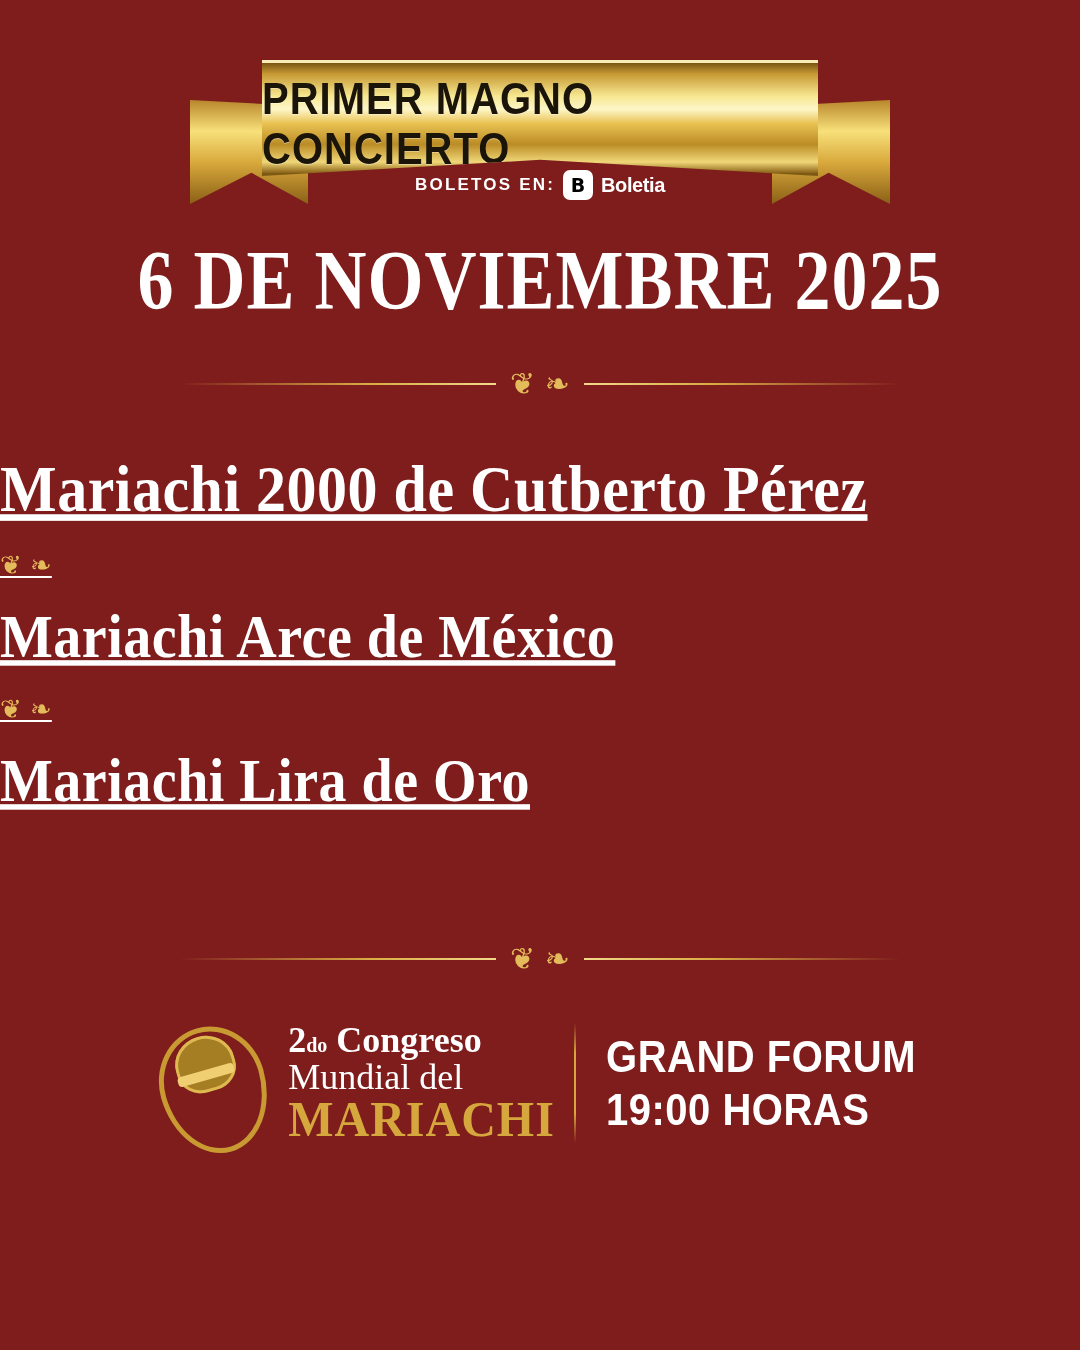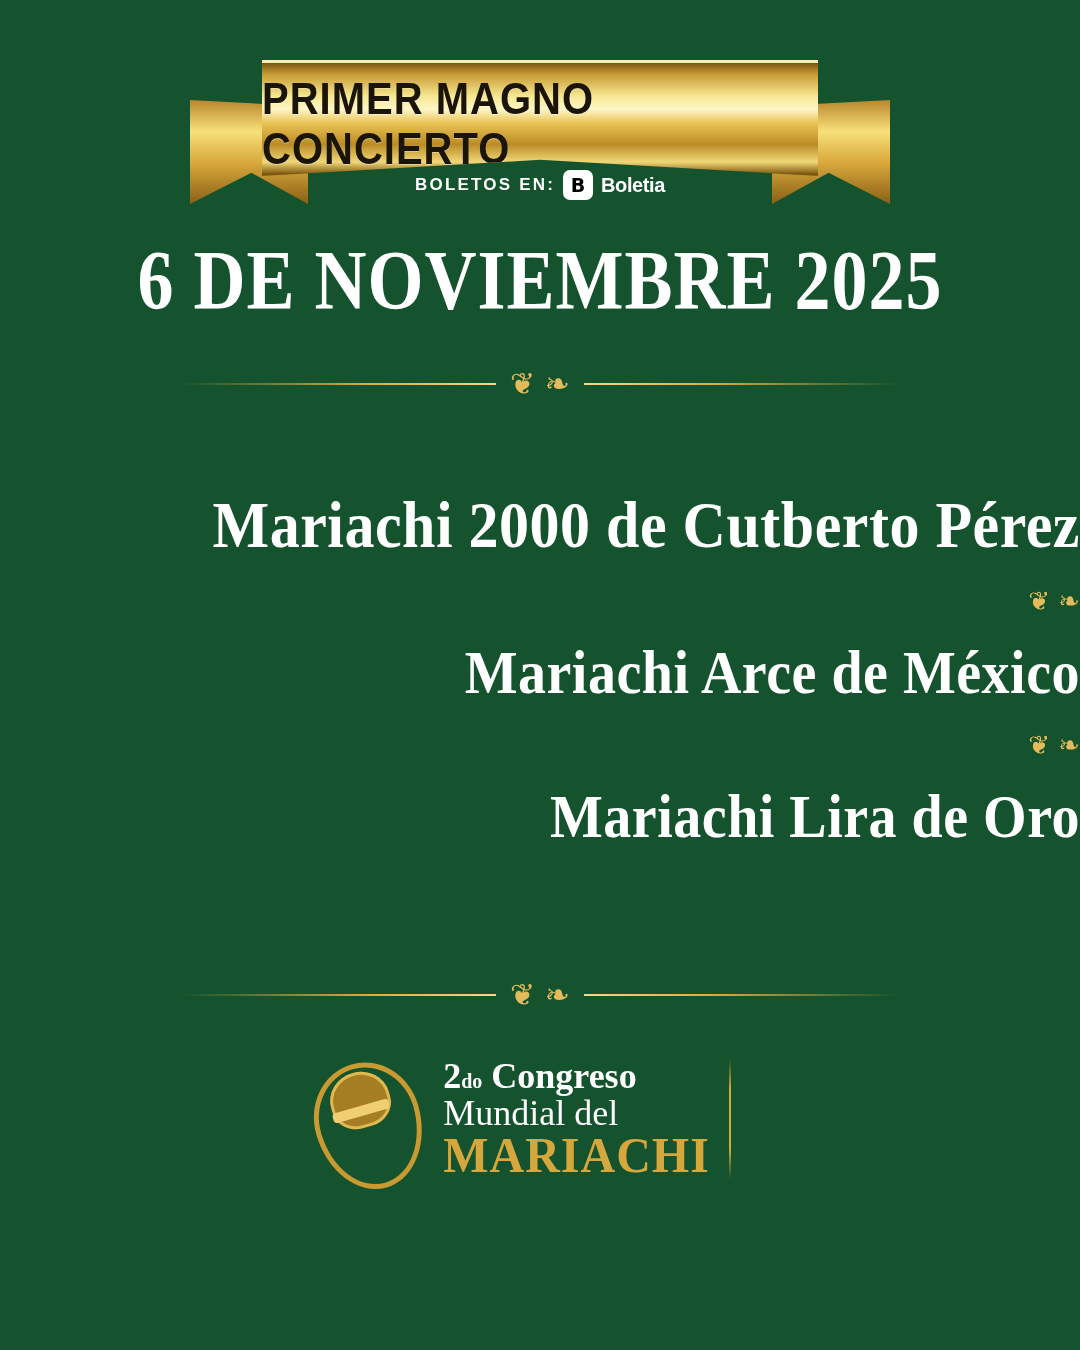--- a/index.html
+++ b/index.html
@@ -12,21 +12,21 @@
     height: 1350px;
     overflow: hidden;
     font-family: "Liberation Sans", sans-serif;
     color: #ffffff;
     position: relative;
   }
 
   .poster {
     position: absolute;
     inset: 0;
-    background: #14532d;
+    background: #7f1d1d;
     display: flex;
     flex-direction: column;
     align-items: center;
   }
 
   
   .ribbon-wrap {
     position: relative;
     width: 700px;
     height: 160px;
@@ -158,25 +158,26 @@
     color: #e3bb5a;
     font-size: 30px;
     line-height: 1;
     padding: 0 14px;
     font-family: "DejaVu Serif", serif;
     white-space: nowrap;
   }
 
   
   .lineup {
-    margin-top: 92px;
+    margin-top: 56px;
     width: 100%;
     display: flex;
     flex-direction: column;
-    align-items: flex-end;
+    align-items: flex-start;
+    text-decoration: underline;
   }
   .act {
     font-family: "Liberation Serif", serif;
     font-weight: bold;
     color: #ffffff;
     text-align: center;
     transform: scaleY(1.1);
     letter-spacing: 0.5px;
   }
   .act-1 { font-size: 60px; }
@@ -350,15 +351,19 @@
         <div class="logo-l1">
           <span>2</span><span class="sup">do</span>&nbsp;<span>Congreso</span>
         </div>
         <div class="logo-l2">Mundial del</div>
         <div class="logo-l3">MARIACHI</div>
       </div>
     </div>
 
     <div class="v-sep"></div>
 
+    <div class="venue-block">
+      <div class="venue-name">GRAND FORUM</div>
+      <div class="venue-time">19:00 HORAS</div>
+    </div>
   </div>
 
 </div>
 
 </body></html>

